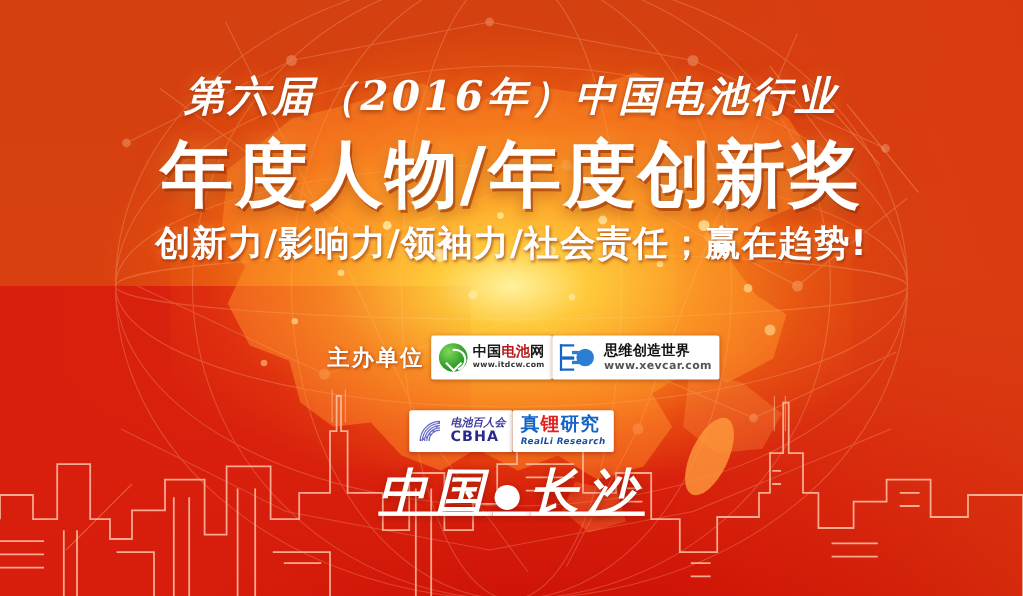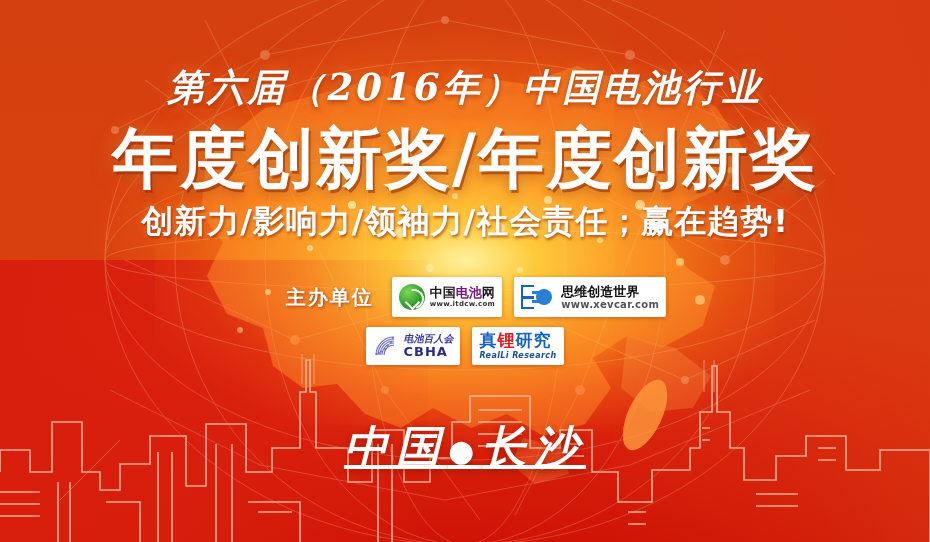--- a/index.html
+++ b/index.html
@@ -54,40 +54,40 @@
     text-shadow:2px 3px 0 rgba(150,40,0,.55),0 0 20px rgba(255,180,70,.55),0 4px 12px rgba(110,20,0,.45);
   }
   .subtitle{
     position:absolute;top:200px;left:0;width:100%;text-align:center;
     font-weight:bold;font-size:32px;letter-spacing:1px;color:#ffffff;
     white-space:nowrap;
     text-shadow:1px 2px 3px rgba(130,30,0,.65),0 0 10px rgba(255,180,80,.45);
   }
   
   .sponsors{position:absolute;top:277px;left:0;width:100%;}
-  .sp-row{display:flex;align-items:center;justify-content:center;gap:12px;margin-bottom:10px;}
+  .sp-row{display:flex;align-items:center;justify-content:center;margin-bottom:10px;margin-top:28px;}
   .sp-label{
     font-weight:bold;font-size:20px;color:#fff;letter-spacing:2px;white-space:nowrap;
     text-shadow:1px 1px 3px rgba(130,30,0,.7);width:110px;text-align:right;margin-right:6px;
   }
   .logo-box{background:#fff;border-radius:2px;display:flex;align-items:center;
     box-shadow:0 1px 4px rgba(90,20,0,.35);height:38px;padding:3px 7px;}
   .logo-box.lg{height:40px;}
   
   .l1-mark{width:26px;height:26px;border-radius:50%;
     background:radial-gradient(circle at 34% 30%,#7ed957 0%,#33a02c 55%,#158a1f 100%);
     position:relative;flex:none;margin-right:5px;}
   .l1-mark:before{content:"";position:absolute;left:5px;top:5px;width:16px;height:16px;
     border:2px solid #fff;border-radius:50%;border-left-color:transparent;border-bottom-color:transparent;
     transform:rotate(30deg);}
   .l1-mark:after{content:"";position:absolute;left:8px;top:13px;width:9px;height:9px;
     border-bottom:2px solid #fff;border-right:2px solid #fff;transform:rotate(45deg);}
   .l1-txt{display:flex;flex-direction:column;justify-content:center;line-height:1;}
   .l1-cn{font-size:13px;font-weight:bold;color:#1a1a1a;letter-spacing:0;white-space:nowrap;}
-  .l1-cn em{font-style:normal;color:#701a75;}
+  .l1-cn em{font-style:normal;color:#b91c1c;}
   .l1-url{font-size:7px;font-weight:bold;color:#333;letter-spacing:.3px;margin-top:2px;white-space:nowrap;}
   
   .l2-mark{width:34px;height:24px;position:relative;flex:none;margin-right:6px;}
   .l2-e{position:absolute;left:0;top:0;width:13px;height:24px;
     border:2.5px solid #1464c8;border-right:none;}
   .l2-e:before{content:"";position:absolute;left:0;top:9px;width:11px;height:2.5px;background:#1464c8;}
   .l2-plug{position:absolute;left:15px;top:4px;width:16px;height:16px;border-radius:50%;
     background:#2a7fd4;}
   .l2-pin1{position:absolute;left:11px;top:6px;width:7px;height:2.5px;background:#2a7fd4;}
   .l2-pin2{position:absolute;left:11px;top:15px;width:7px;height:2.5px;background:#2a7fd4;}
@@ -236,21 +236,21 @@
         <path d="M302 32 L302 2 M314 32 L314 2"></path>
         <path d="M704 40 L704 8 M714 40 L714 8"></path>
       </g>
     </svg>
   </div>
 
   <div class="content">
 
     <div class="headline">第六届（2016年）中国电池行业</div>
 
-    <div class="maintitle">年度创新奖/年度创新奖</div>
+    <div class="maintitle">年度人物/年度创新奖</div>
 
     <div class="subtitle">创新力/影响力/领袖力/社会责任；赢在趋势!</div>
 
     <div class="sponsors">
 
       <div class="sp-row">
         <div class="sp-label">主办单位</div>
 
         <div class="logo-box lg">
           <div class="l1-mark"></div>

